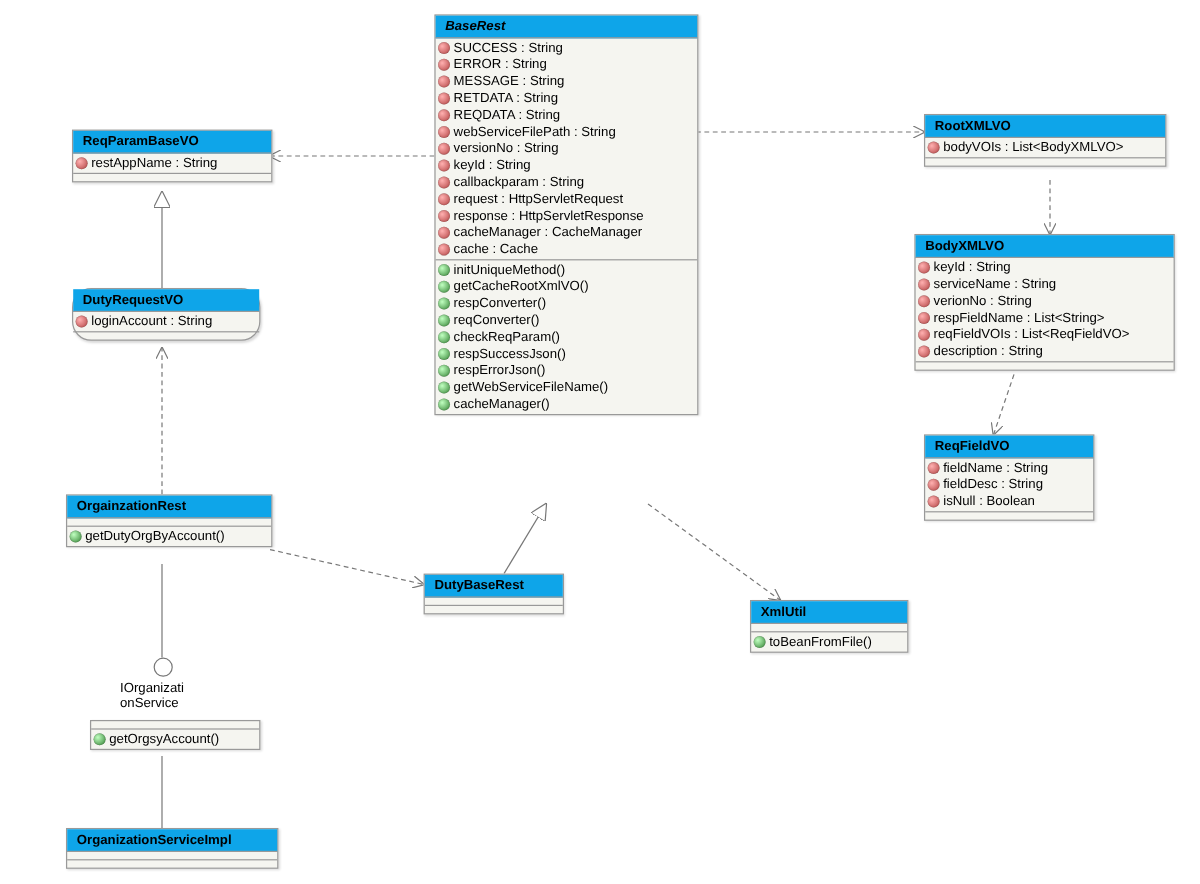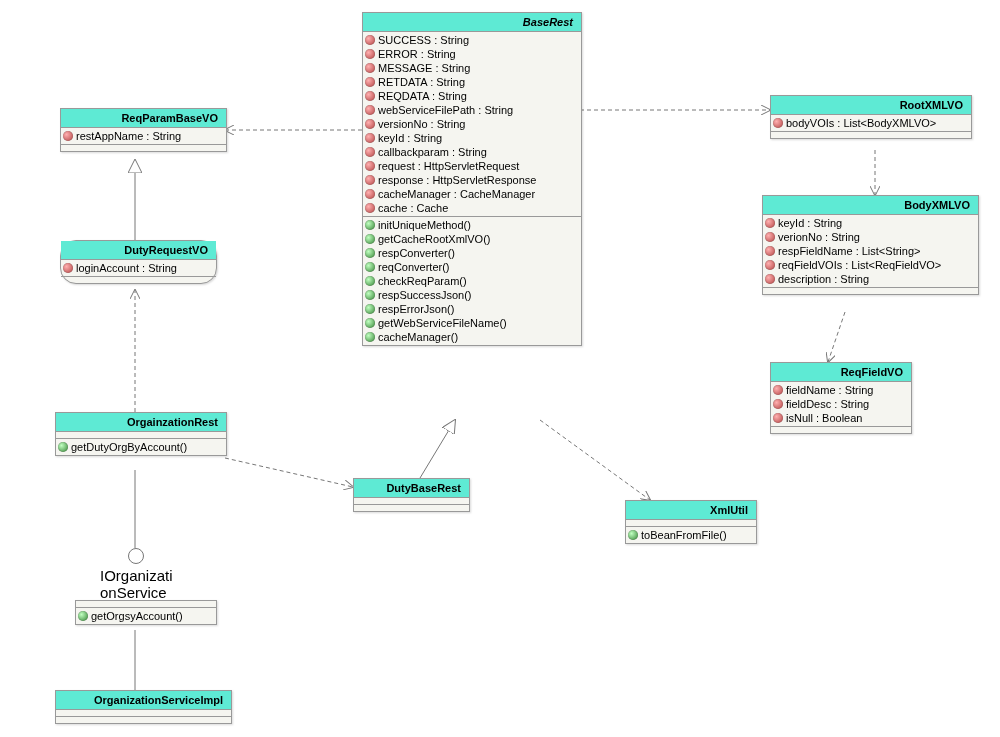--- a/index.html
+++ b/index.html
@@ -12,25 +12,25 @@
     height: 737px;
     position: relative;
   }
   .uml-class {
     position: absolute;
     border: 1px solid #999;
     background: #f5f5f0;
     box-shadow: 1px 1px 2px rgba(0,0,0,0.15);
   }
   .uml-title {
-    text-align: right;
+    text-align: left;
     font-weight: bold;
     padding: 3px 8px;
     border-bottom: 1px solid #999;
-    background: #5eead4;
+    background: #0ea5e9;
   }
   .uml-title.italic { font-style: italic; }
   .uml-section {
     border-bottom: 1px solid #999;
     min-height: 4px;
     padding: 1px 0;
   }
   .uml-section:last-child { border-bottom: none; }
   .uml-row {
     padding: 1px 4px 1px 2px;
@@ -57,21 +57,21 @@
   }
   .iface-circle {
     position: absolute;
     width: 14px; height: 14px;
     border: 1px solid #777;
     border-radius: 50%;
     background: #fff;
   }
   .iface-label {
     position: absolute;
-    font-size: 15px;
+    font-size: 11px;
     line-height: 1.1;
     text-align: left;
   }
 </style>
 </head>
 <body>
 
 <svg class="connectors">
   <defs>
     <marker id="arrow" markerWidth="10" markerHeight="10" refX="9" refY="5" orient="auto">
@@ -264,20 +264,24 @@
 
 <div class="uml-class" style="left:762px; top:195px; width:215px;">
   <div class="uml-title">BodyXMLVO</div>
   <div class="uml-section" id="attrs-BodyXMLVO">
       <div class="uml-row">
         <span class="ico ico-attr"></span>
         <span>keyId : String</span>
       </div>
       <div class="uml-row">
         <span class="ico ico-attr"></span>
+        <span>serviceName : String</span>
+      </div>
+      <div class="uml-row">
+        <span class="ico ico-attr"></span>
         <span>verionNo : String</span>
       </div>
       <div class="uml-row">
         <span class="ico ico-attr"></span>
         <span>respFieldName : List&lt;String&gt;</span>
       </div>
       <div class="uml-row">
         <span class="ico ico-attr"></span>
         <span>reqFieldVOIs : List&lt;ReqFieldVO&gt;</span>
       </div>

